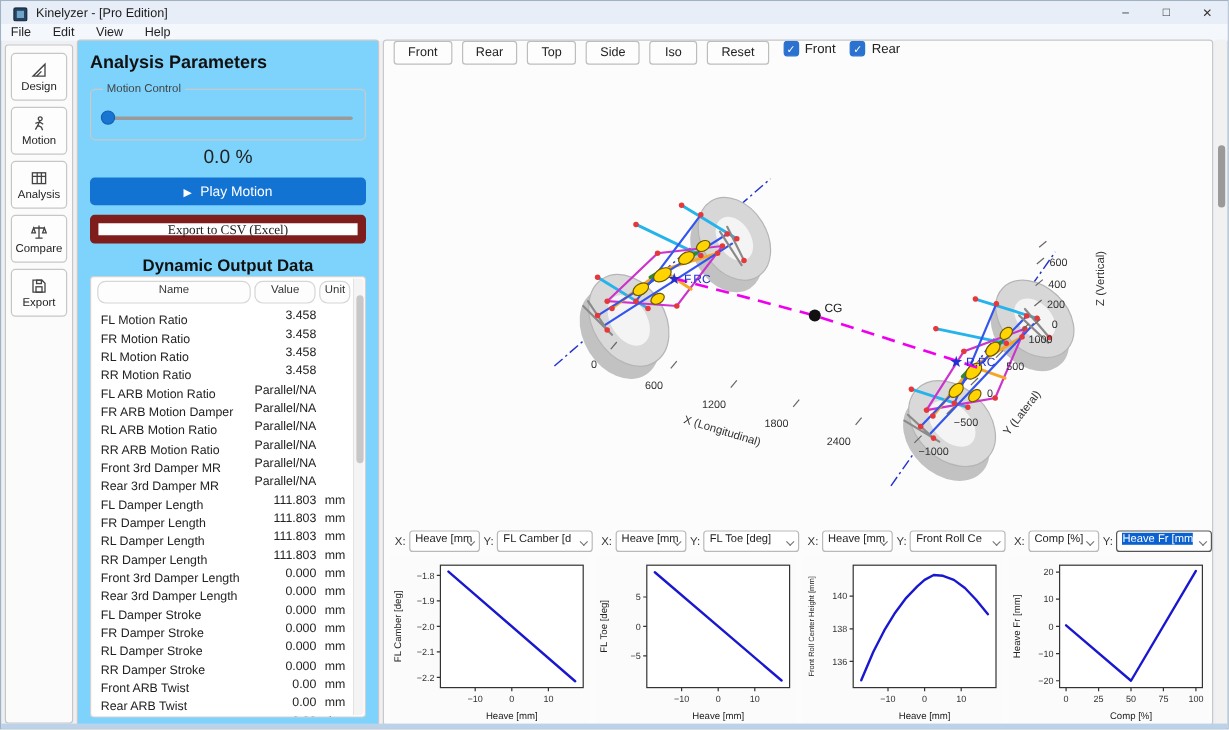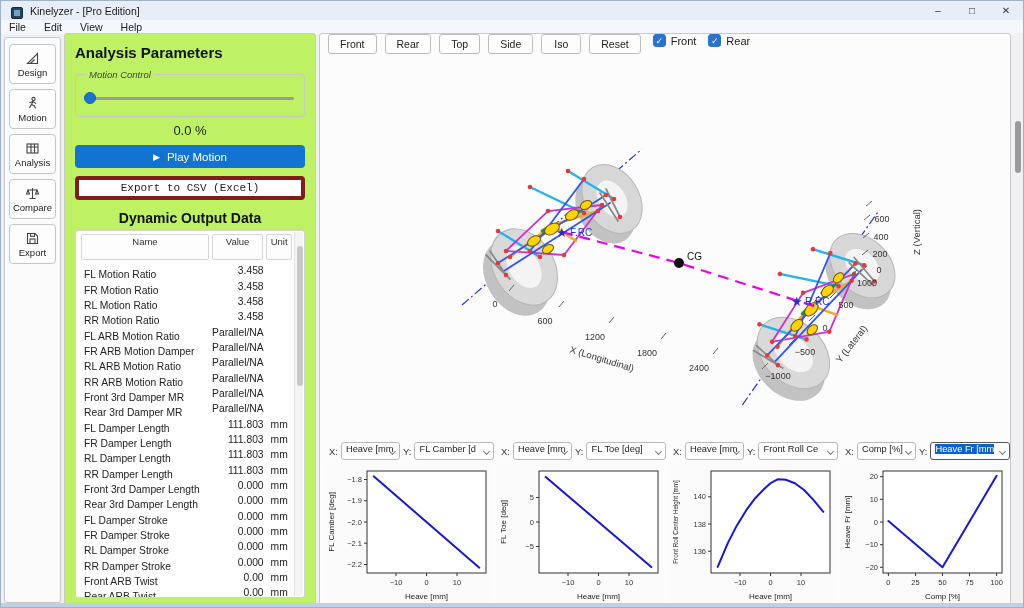--- a/index.html
+++ b/index.html
@@ -26,46 +26,46 @@
     display:flex; flex-direction:column; align-items:center; padding-top:6px; gap:5px;text-align:center; }
   .side-btn { width:47px; height:40px; background:#fdfdfd; border:1px solid #c6c6c6;
     border-radius:4px; display:flex; flex-direction:column; align-items:center;
     justify-content:center; gap:1px; cursor:pointer; }
   .side-ic { width:15px; height:15px; display:block; }
   .side-ic svg { display:block; }
   .side-lbl { font-size:9.5px; color:#222; }
 
   
   .leftpanel { position:absolute; left:63px; top:32px; width:252px; height:572px;
-    background:#bef264; border:1px solid #c8c8c8; border-radius:3px; padding:8px 10px; }
+    background:#7dd3fc; border:1px solid #c8c8c8; border-radius:3px; padding:8px 10px; }
   .ptitle { font-size:15px; font-weight:bold; color:#111; margin:2px 0 8px 0; }
   fieldset.group { border:1px solid #c9c9c9; border-radius:4px; padding:12px 8px 12px 8px;
     margin-bottom:4px; }
-  fieldset.group legend { font-size:9.5px; color:#444; padding:0 3px; margin-left:2px;font-style:italic; }
+  fieldset.group legend { font-size:9.5px; color:#444; padding:0 3px; margin-left:2px; }
   .slider { position:relative; height:12px; }
   .strack { position:absolute; left:2px; right:2px; top:5px; height:3px;
     background:#9a9a9a; border-radius:2px; }
   .sthumb { position:absolute; left:0; top:0; width:12px; height:12px;
     background:#1975d2; border-radius:50%; border:1px solid #1262b4; }
-  .pct { text-align:center; font-size:13px; color:#222; margin:6px 0 7px 0; }
+  .pct { text-align:center; font-size:16px; color:#222; margin:6px 0 7px 0; }
   .playbtn { width:100%; height:23px; background:#1373d3; color:#fff; border:none;
     border-radius:4px; font-size:11.5px; font-family:inherit; display:flex;
     align-items:center; justify-content:center; gap:7px; cursor:pointer; }
   .playbtn .tri { font-size:9px; }
   .exportbtn { width:100%; height:24px; margin-top:8px; background:#fefefe;
-    border:4px solid #7f1d1d; border-radius:4px; font-size:11px; color:#222;
-    font-family:Liberation Mono, monospace; cursor:pointer; }
+    border:7px solid #7f1d1d; border-radius:4px; font-size:11px; color:#222;
+    font-family:Liberation Serif, serif; cursor:pointer; }
   .ptitle2 { font-size:14px; font-weight:bold; color:#111; text-align:center;
     margin:10px 0 6px 0; }
   .tablewrap { position:absolute; left:10px; right:10px; top:196px; bottom:6px;
     border:1px solid #d2d2d2; border-radius:3px; background:#fff; overflow:hidden;
     padding:3px 12px 0 5px; }
   .thead { display:flex; gap:3px; margin-bottom:3px; }
-  .hcell { border:1px solid #d6d6d6; border-radius:2px; background:#fdfdfd;
-    font-size:9.5px; color:#333; text-align:center; height:26px; line-height:14px; }
+  .hcell { border:1px solid #d6d6d6; border-radius:7px; background:#fdfdfd;
+    font-size:9.5px; color:#333; text-align:center; height:19px; line-height:14px; }
   .hc-name { width:140px; } .hc-value { width:56px; } .hc-unit { width:28px; }
   .trow { display:flex; height:15.35px; align-items:center; }
   .c-name { width:140px; font-size:10.3px; color:#222; padding-left:3px;
     white-space:nowrap; overflow:hidden;margin-top:8px; }
   .c-val { width:56px; font-size:10.3px; color:#222; text-align:right; }
   .c-unit { width:30px; font-size:10.3px; color:#222; padding-left:7px; }
   .vscroll { position:absolute; right:1px; top:1px; bottom:1px; width:9px;
     background:#f4f4f4; border-left:1px solid #e3e3e3; border-radius:0 3px 3px 0; }
   .vthumb { position:absolute; left:1.5px; width:6px; top:14px; height:140px;
     background:#c7c7c7; border-radius:3px; }

